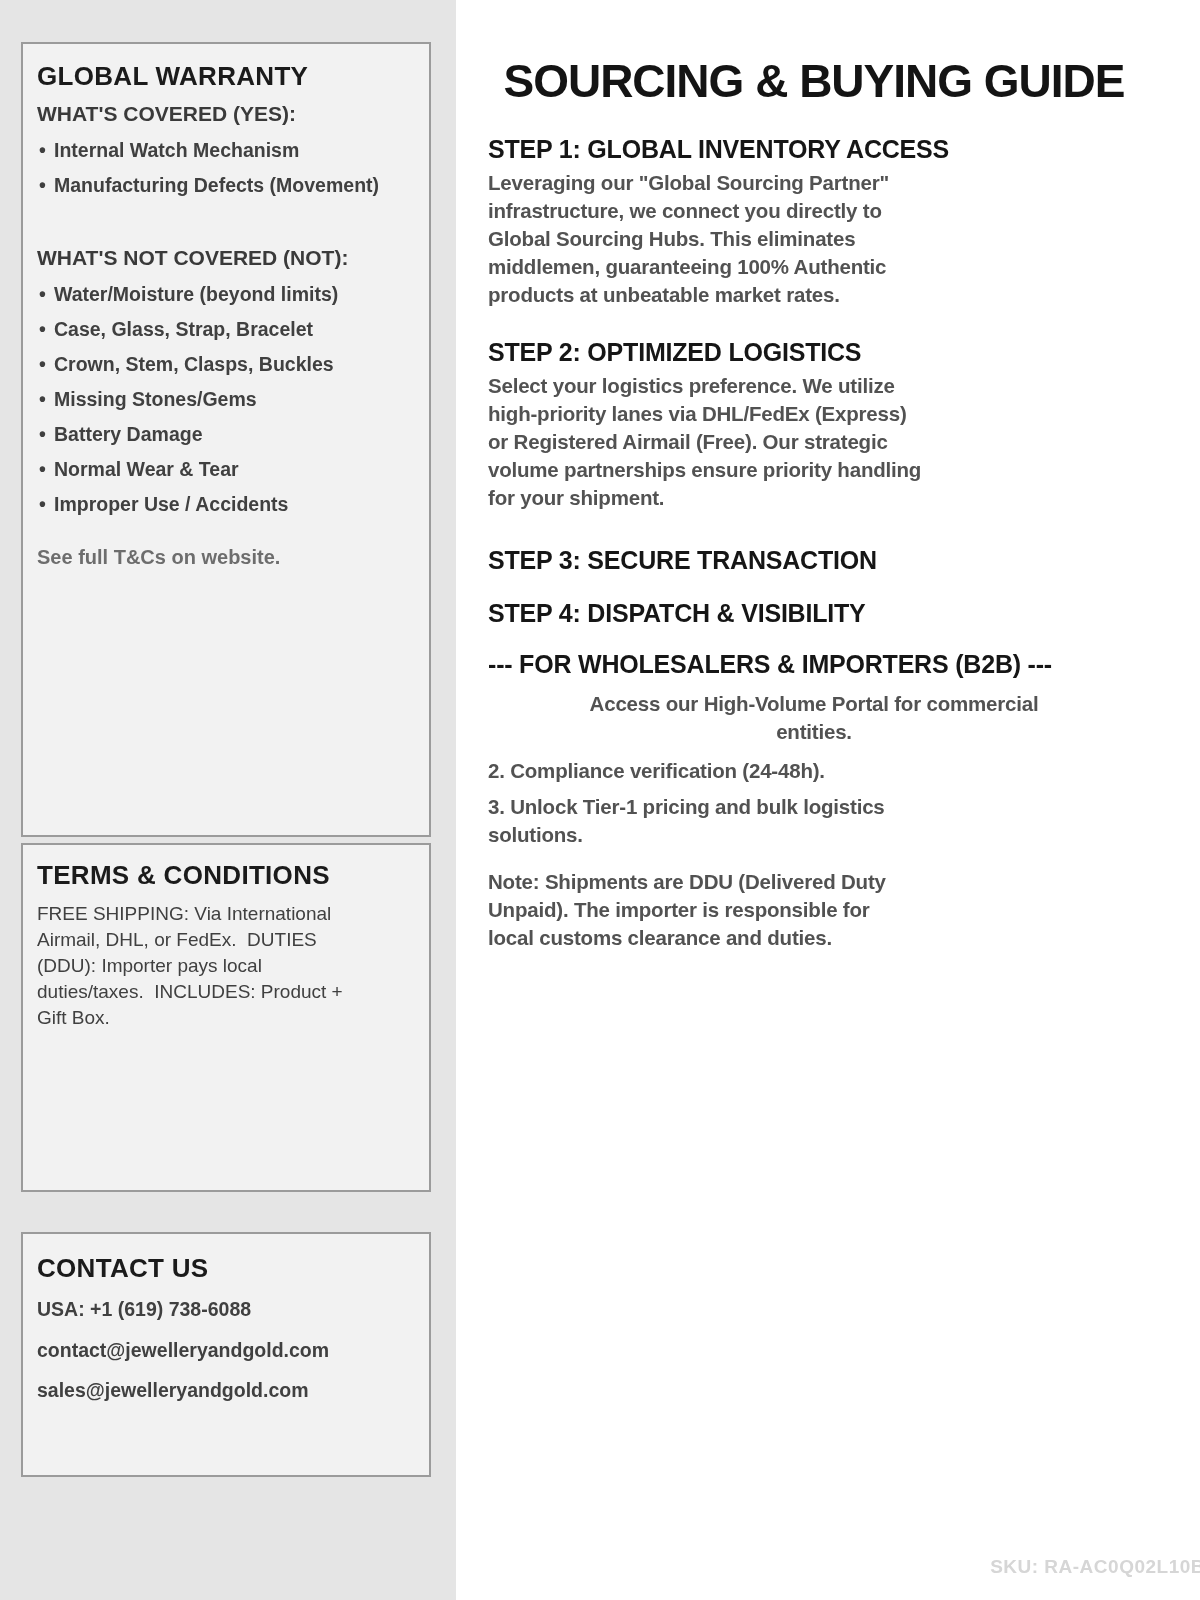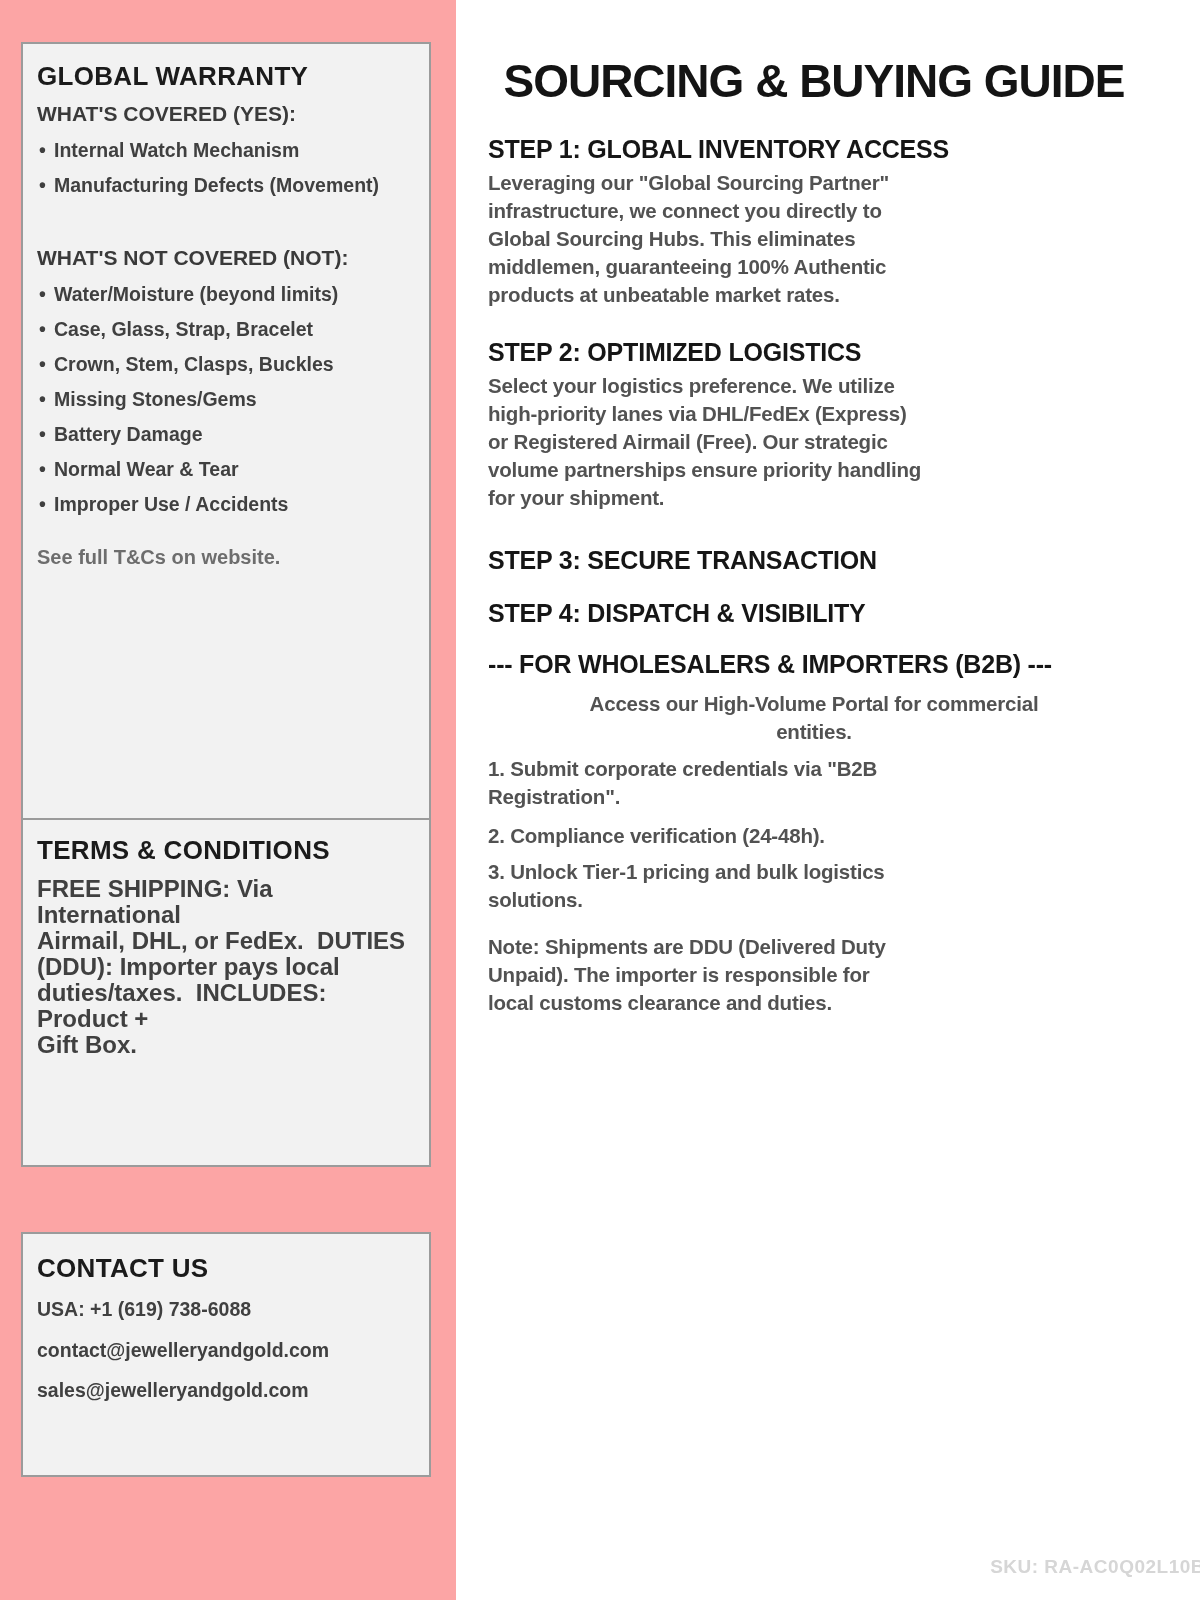--- a/index.html
+++ b/index.html
@@ -6,31 +6,31 @@
   body {
     width: 1200px; height: 1600px;
     position: relative;
     background: #ffffff;
     font-family: "Liberation Sans", sans-serif;
     overflow: hidden;
   }
   .sidebar {
     position: absolute; left: 0; top: 0;
     width: 456px; height: 1600px;
-    background: #fca5a5;
+    background: #e5e5e5;
   }
   .box {
     position: absolute; left: 21px; width: 410px;
     box-sizing: border-box;
     border: 2px solid #9b9b9b;
     background: #f2f2f2;
     padding: 12px 14px;
   }
   .box--warranty { top: 42px;  height: 795px; }
-  .box--terms    { top: 818px; height: 349px; }
+  .box--terms    { top: 843px; height: 349px; }
   .box--contact  { top: 1232px; height: 245px; }
   .box h2 {
     margin: 4px 0 0; font-size: 26px; line-height: 32px;
     font-weight: bold; color: #1b1b1b; letter-spacing: 0.3px;
   }
   .box--terms h2 { margin-top: 2px; }
   .box--contact h2 { margin-top: 6px; }
   .subhead {
     margin-top: 9px; font-size: 21px; line-height: 25px;
     font-weight: bold; color: #3a3a3a;
@@ -41,22 +41,22 @@
     position: relative; margin-top: 11px; padding-left: 17px;
     font-size: 19.5px; line-height: 24px; font-weight: bold; color: #404040;
   }
   .blist li:first-child { margin-top: 12px; }
   .blist li::before { content: "\2022"; position: absolute; left: 2px; }
   .footnote {
     margin-top: 29px; font-size: 20px; line-height: 24px;
     font-weight: bold; color: #6d6d6d;
   }
   .terms-body {
-    margin-top: 10px; font-size: 24px; line-height: 26px;
-    font-weight: bold; color: #404040; white-space: pre-line;
+    margin-top: 10px; font-size: 19px; line-height: 26px;
+    font-weight: normal; color: #404040; white-space: pre-line;
   }
   .contact-line {
     font-size: 19.5px; line-height: 24px; font-weight: bold; color: #404040;
   }
   .contact-line--phone { margin-top: 13px; }
   .contact-line--mail1 { margin-top: 17px; }
   .contact-line--mail2 { margin-top: 16px; }
 
   .main {
     position: absolute; left: 456px; top: 0;
@@ -151,22 +151,20 @@
 volume partnerships ensure priority handling
 for your shipment.</div>
 
   <h2 class="step-head step-head--s3">STEP 3: SECURE TRANSACTION</h2>
 
   <h2 class="step-head step-head--s4">STEP 4: DISPATCH &amp; VISIBILITY</h2>
 
   <h2 class="step-head step-head--b2b">--- FOR WHOLESALERS &amp; IMPORTERS (B2B) ---</h2>
   <div class="step-body step-body--intro">Access our High-Volume Portal for commercial
 entities.</div>
-  <div class="step-body step-body--i1">1. Submit corporate credentials via "B2B
-Registration".</div>
   <div class="step-body step-body--i2">2. Compliance verification (24-48h).</div>
   <div class="step-body step-body--i3">3. Unlock Tier-1 pricing and bulk logistics
 solutions.</div>
   <div class="step-body step-body--note">Note: Shipments are DDU (Delivered Duty
 Unpaid). The importer is responsible for
 local customs clearance and duties.</div>
 </div>
 
 <div class="sku">SKU: RA-AC0Q02L10B</div>
 

